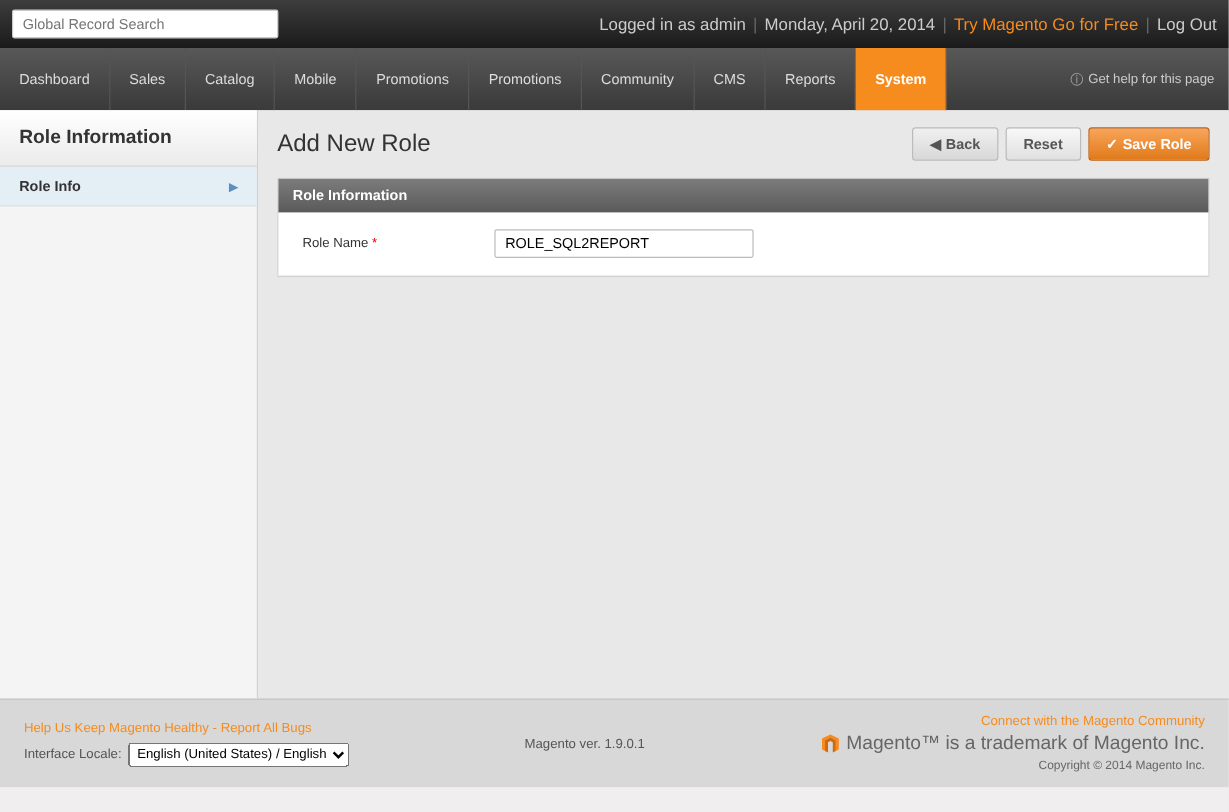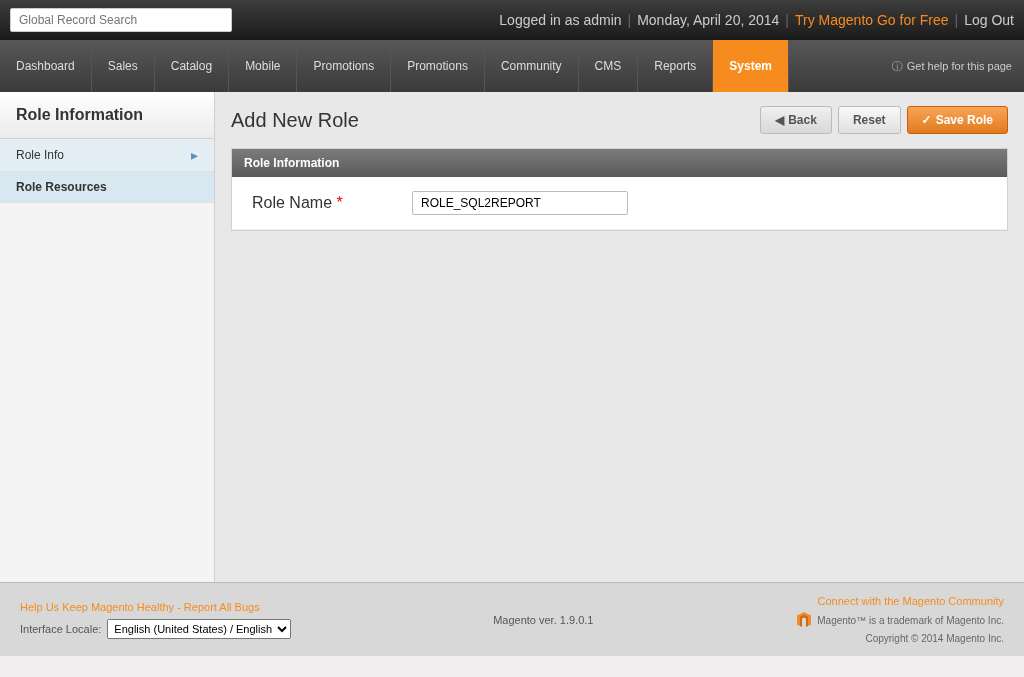--- a/index.html
+++ b/index.html
@@ -103,20 +103,21 @@
       border-bottom: 1px solid #d0d0d0;
     }
     .sidebar-item {
       display: flex;
       align-items: center;
       padding: 8px 16px;
       font-size: 12px;
       cursor: pointer;
       border-bottom: 1px solid #e0e0e0;
       justify-content: space-between;
+      font-weight: bold;
     }
     .sidebar-item.active {
       background: #d8e8f0;
       font-weight: bold;
     }
     .sidebar-item .item-icon {
       color: #5a8fc0;
       font-size: 14px;
     }
 
@@ -179,21 +180,21 @@
       font-weight: bold;
     }
     .form-row {
       display: flex;
       align-items: center;
       padding: 14px 20px;
       border-bottom: 1px solid #f0f0f0;
     }
     .form-label {
       width: 160px;
-      font-size: 16px;
+      font-size: 11px;
       color: #333;
     }
     .required-star { color: #e00; }
     .form-input input {
       width: 216px;
       padding: 4px 8px;
       border: 1px solid #bbb;
       font-size: 12px;
       border-radius: 2px;
     }
@@ -207,21 +208,21 @@
       justify-content: space-between;
       align-items: center;
     }
     .footer-left { display: flex; flex-direction: column; gap: 6px; }
     .footer-left a { color: #f68b1e; font-size: 11px; text-decoration: none; }
     .footer-locale { display: flex; align-items: center; gap: 6px; font-size: 11px; color: #555; }
     .footer-locale select { font-size: 11px; padding: 2px; }
     .footer-center { font-size: 11px; color: #555; text-align: center; }
     .footer-right { display: flex; flex-direction: column; align-items: flex-end; gap: 4px; }
     .footer-right a { color: #f68b1e; font-size: 11px; text-decoration: none; }
-    .footer-right .trademark { font-size: 10px; color: #666; display: flex; align-items: center; gap: 4px; }
+    .footer-right .trademark { font-size: 16px; color: #666; display: flex; align-items: center; gap: 4px; }
     .footer-right .copyright { font-size: 10px; color: #666; }
     .magento-small-logo {
       width: 18px; height: 18px; display: inline-block;
     }
 
     
     .content-spacer {
       flex: 1;
       background: #e8e8e8;
     }
@@ -261,23 +262,20 @@
   </div>
 </div>
 
 <div class="page-container">
 
   <div class="sidebar">
     <div class="sidebar-title">Role Information</div>
     <div class="sidebar-item" style="background:#e4eef5;">
       <span>Role Info</span>
       <span class="item-icon">▸</span>
-    </div>
-    <div class="sidebar-item active">
-      <span>Role Resources</span>
     </div>
   </div>
 
   <div class="main-content">
     <div class="page-header">
       <h1 class="page-title">Add New Role</h1>
       <div class="btn-group">
         <button class="btn btn-back">
           <span>◀</span>
           <span>Back</span>

